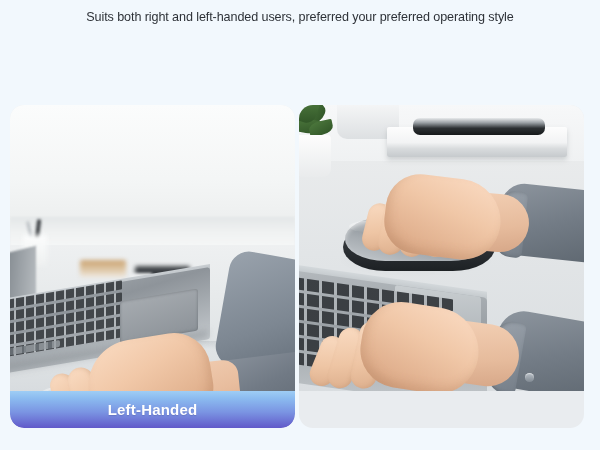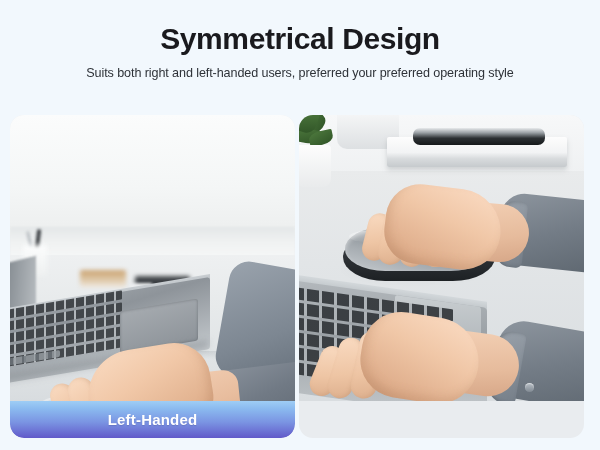--- a/index.html
+++ b/index.html
@@ -18,21 +18,21 @@
     font-size:30px;line-height:34px;font-weight:bold;
     letter-spacing:-0.4px;color:#1a1a1e;
   }
   .subtitle{
     margin:0;padding-top:9px;
     font-size:12.6px;line-height:16px;font-weight:normal;
     color:#2e3238;letter-spacing:-0.1px;
   }
 
   
-  .panels{position:absolute;left:10px;top:115px;width:580px;height:323px;
+  .panels{position:absolute;left:10px;top:105px;width:580px;height:323px;
           display:flex;gap:4px;}
   .panel{
     position:relative;width:285px;height:323px;
     border-radius:14px;overflow:hidden;background:#e9ecef;
   }
   .photo{position:absolute;left:0;top:0;width:285px;height:286px;overflow:hidden;}
 
   
   .caption{
     position:absolute;left:0;bottom:0;width:285px;height:37px;
@@ -219,21 +219,20 @@
   .r-g2{left:34px;top:222px;width:25px;height:62px;transform:rotate(17deg);}
   .r-g3{left:56px;top:216px;width:26px;height:68px;transform:rotate(12deg);}
   .r-g4{left:80px;top:214px;width:26px;height:66px;transform:rotate(8deg);}
 </style>
 </head>
 <body>
 
 <div class="banner">
 
   <div class="header">
-    <h1 class="title">Symmetrical Design</h1>
     <p class="subtitle">Suits both right and left-handed users, preferred your preferred operating style</p>
   </div>
 
   <div class="panels">
 
     <div class="panel">
       <div class="photo">
         <div class="l-wall"></div>
         <div class="l-deskback"></div>
         <div class="l-desk"></div>

